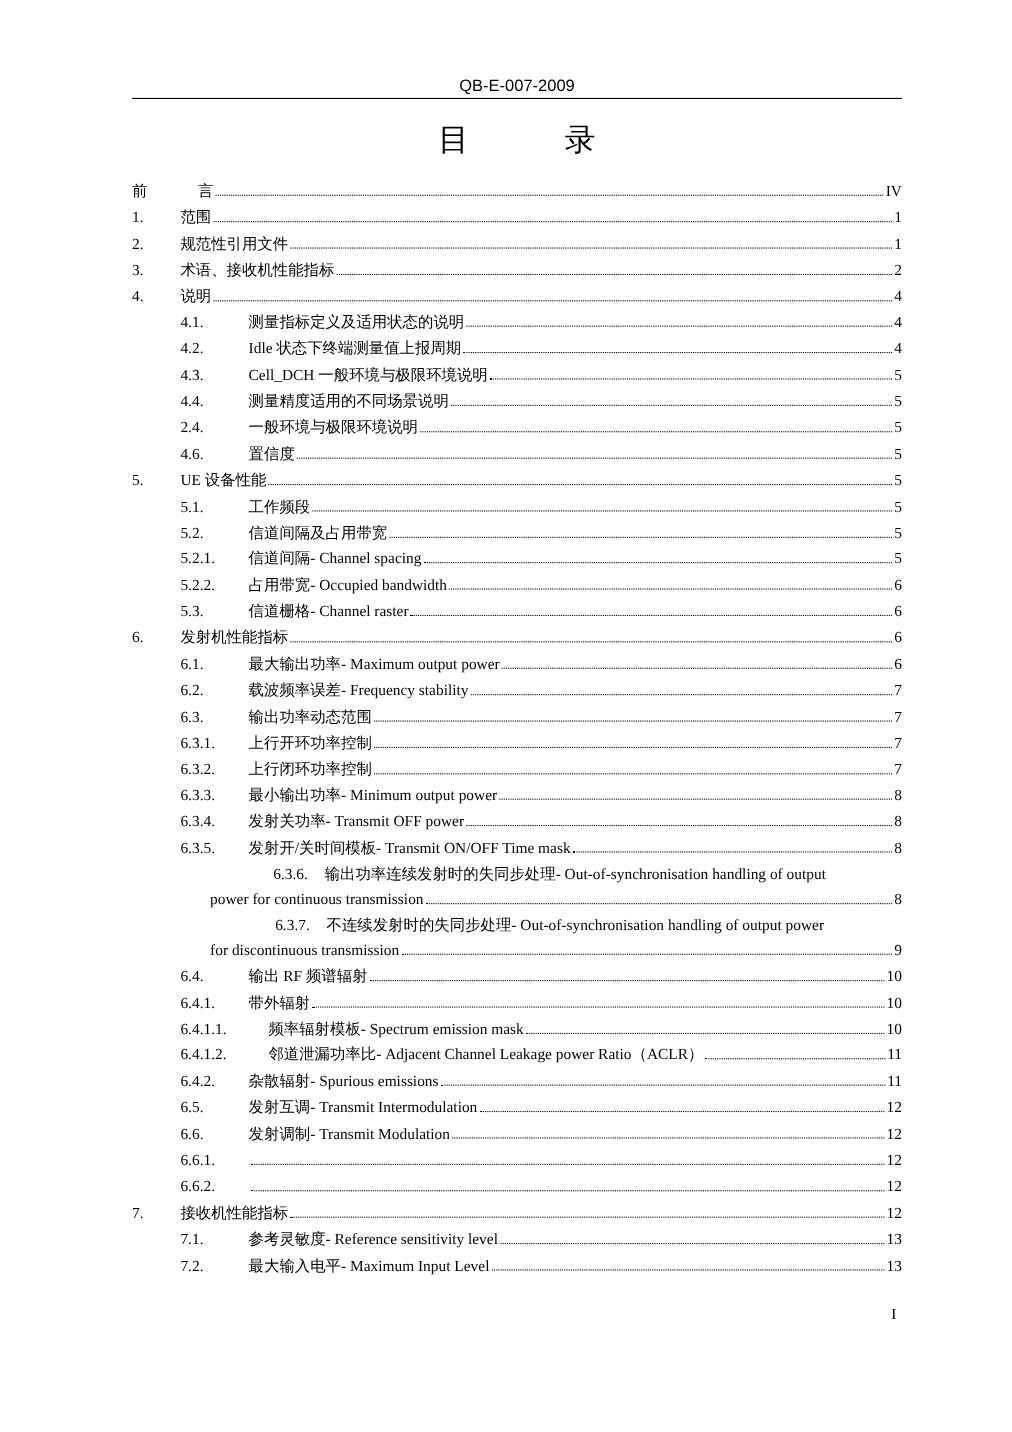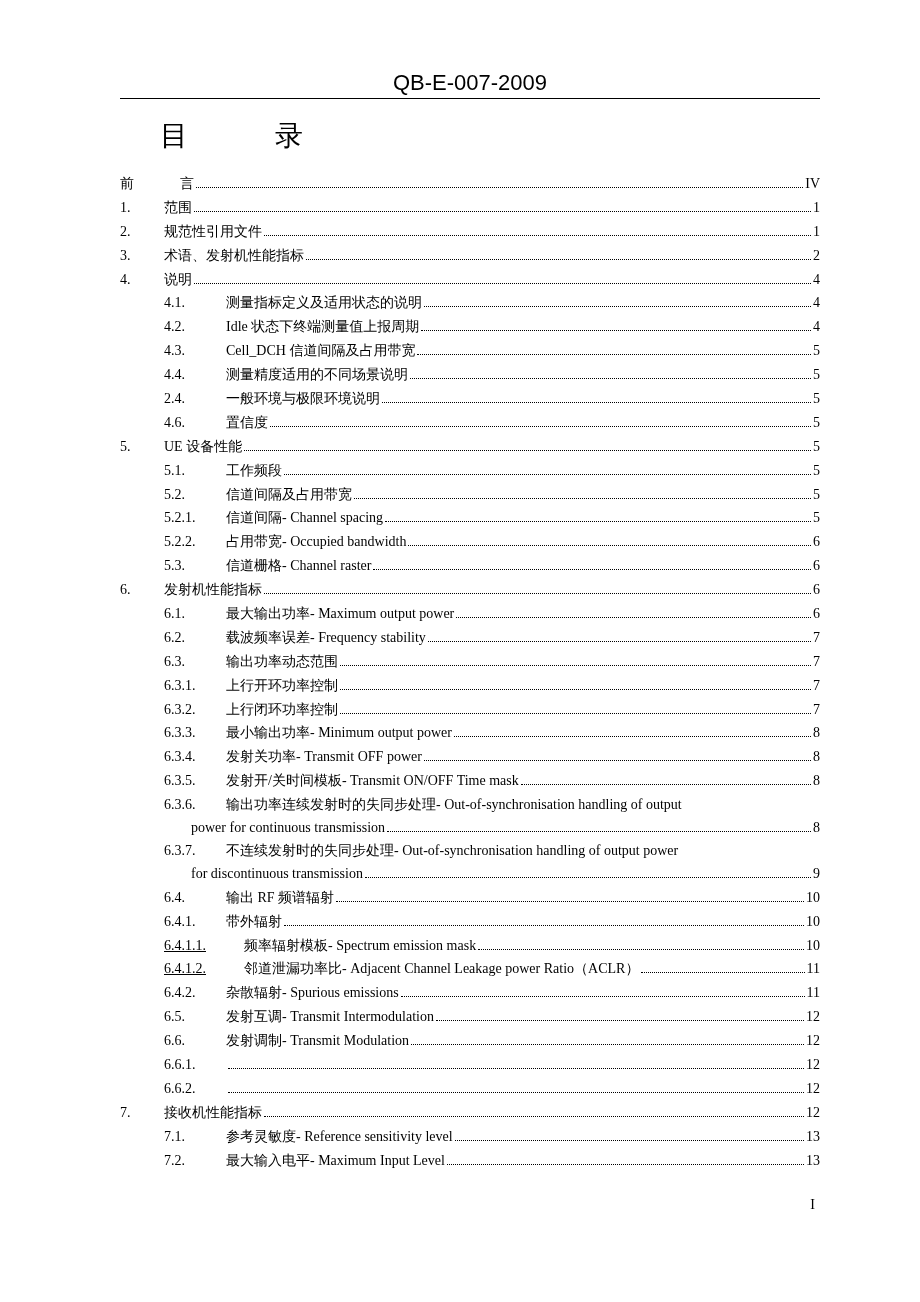--- a/index.html
+++ b/index.html
@@ -10,30 +10,31 @@
     color: #000;
     width: 920px;
   }
   .page {
     padding: 70px 100px 40px 120px;
     box-sizing: border-box;
     width: 920px;
   }
   .doc-id {
     text-align: center;
-    font-size: 22px;
+    font-size: 15px;
     font-family: "SimHei", "Arial", sans-serif;
     letter-spacing: 0px;
     margin-bottom: 2px;
   }
   .hr {
     border-top: 1.5px solid #000;
     margin: 0 0 18px 0;
   }
   .toc-title {
+    text-align: center;
     font-size: 28px;
     letter-spacing: 40px;
     font-family: "SimSun", serif;
     margin-bottom: 18px;
     font-weight: normal;
     padding-left: 40px;
   }
   .toc {
     font-size: 14px;
     line-height: 1.6;
@@ -60,26 +61,27 @@
   }
   .toc-page {
     flex-shrink: 0;
   }
   .lvl-0 .toc-num { width: 44px; }
   .lvl-1 { padding-left: 44px; }
   .lvl-1 .toc-num { width: 62px; }
   .lvl-2 { padding-left: 44px; justify-content: center; }
   .lvl-2 .toc-num { width: 62px; }
   .lvl-3 { padding-left: 44px; }
-  .lvl-3 .toc-num { width: 80px; text-decoration: underline; }
+  .lvl-3 .toc-num { width: 80px; }
   .toc-wrap {
     display: block;
     white-space: normal;
     padding-left: 44px;
     margin-bottom: 1.5px;
+    text-align: center;
   }
   .toc-wrap .line1 {
     display: block;
   }
   .toc-wrap .line1 .toc-num {
     display: inline-block;
     width: 62px;
   }
   .toc-wrap .line2 {
     display: flex;
@@ -114,21 +116,21 @@
         <span class="toc-page">1</span>
       </div>
       <div class="toc-entry lvl-0">
         <span class="toc-num">2.</span>
         <span class="toc-label">规范性引用文件</span>
         <span class="toc-dots"></span>
         <span class="toc-page">1</span>
       </div>
       <div class="toc-entry lvl-0">
         <span class="toc-num">3.</span>
-        <span class="toc-label">术语、发射机性能指标</span>
+        <span class="toc-label">术语、接收机性能指标</span>
         <span class="toc-dots"></span>
         <span class="toc-page">2</span>
       </div>
       <div class="toc-entry lvl-0">
         <span class="toc-num">4.</span>
         <span class="toc-label">说明</span>
         <span class="toc-dots"></span>
         <span class="toc-page">4</span>
       </div>
       <div class="toc-entry lvl-1">
@@ -138,21 +140,21 @@
         <span class="toc-page">4</span>
       </div>
       <div class="toc-entry lvl-1">
         <span class="toc-num">4.2.</span>
         <span class="toc-label">Idle 状态下终端测量值上报周期</span>
         <span class="toc-dots"></span>
         <span class="toc-page">4</span>
       </div>
       <div class="toc-entry lvl-1">
         <span class="toc-num">4.3.</span>
-        <span class="toc-label">Cell_DCH 信道间隔及占用带宽</span>
+        <span class="toc-label">Cell_DCH 一般环境与极限环境说明</span>
         <span class="toc-dots"></span>
         <span class="toc-page">5</span>
       </div>
       <div class="toc-entry lvl-1">
         <span class="toc-num">4.4.</span>
         <span class="toc-label">测量精度适用的不同场景说明</span>
         <span class="toc-dots"></span>
         <span class="toc-page">5</span>
       </div>
       <div class="toc-entry lvl-1">

